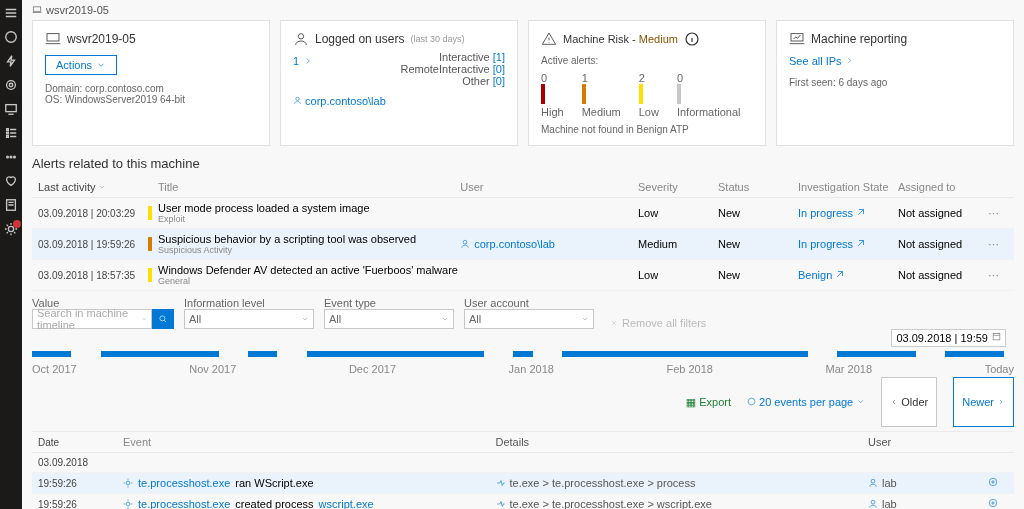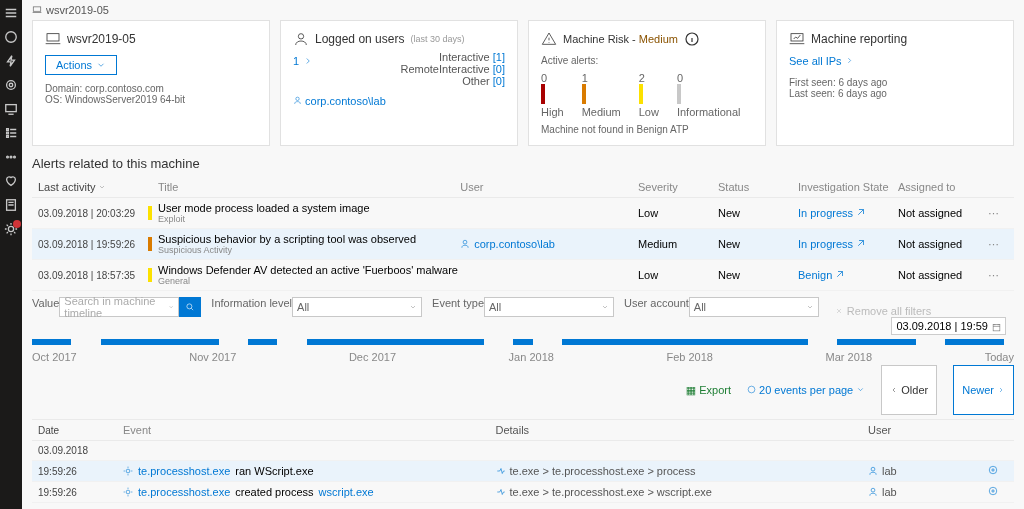--- a/index.html
+++ b/index.html
@@ -40,32 +40,32 @@
 .arow.sel{background:#eaf3fb}
 .c-time{width:110px;font-size:10px;color:#444}
 .c-sev{width:4px;margin-right:6px}
 .c-title{flex:1.7}
 .c-user{flex:1;color:#0078d4;display:flex;align-items:center;gap:4px}
 .c-user svg{width:10px;height:10px;stroke:#0078d4;fill:none}
 .c-s{width:80px}.c-st{width:80px}.c-inv{width:100px}.c-as{width:90px}.c-m{width:20px;color:#888}
 .sub{font-size:9px;color:#888}
 .tl{margin:6px 10px 0}
 .tl-filters{display:flex;gap:10px;align-items:flex-end}
-.tf{display:flex;flex-direction:row;font-size:10px;color:#666}
+.tf{display:flex;flex-direction:column;font-size:10px;color:#666}
 .tf .inp{border:1px solid #c8c8c8;background:#fff;height:20px;width:130px;padding:0 4px;display:flex;align-items:center;justify-content:space-between}
 .tf.search .inp{width:120px}
 .sbtn{width:22px;height:20px;background:#0078d4;color:#fff;display:flex;align-items:center;justify-content:center}
 .sbtn svg{width:10px;height:10px;stroke:#fff;fill:none}
 .rmf{color:#bbb;font-size:10px;display:flex;align-items:center;gap:4px;margin-left:6px}
 .rmf svg{width:8px;height:8px;stroke:#bbb}
 .tl-bar-row{display:flex;align-items:center;margin-top:14px;gap:6px}
 .tl-track{flex:1;position:relative;height:30px}
 .seg{position:absolute;top:8px;height:6px;background:#0078d4}
 .ticks{display:flex;justify-content:space-between;font-size:9px;color:#888;margin-top:2px}
-.popup{position:absolute;right:8px;top:-14px;background:#fff;border:1px solid #ccc;padding:2px 4px;font-size:9px;display:flex;align-items:flex-end;gap:4px}
+.popup{position:absolute;right:8px;top:-14px;background:#fff;border:1px solid #ccc;padding:2px 4px;font-size:9px;display:flex;align-items:flex-start;gap:4px}
 .popup svg{width:9px;height:9px;stroke:#666;fill:none}
 .tl-tools{display:flex;justify-content:flex-end;gap:16px;align-items:center;margin-top:4px;font-size:10px;color:#333}
 .pgbtn{border:1px solid #c8c8c8;padding:18px 8px;background:#fff;display:flex;align-items:center;gap:3px;cursor:pointer}
 .pgbtn.n{color:#0078d4;border-color:#0078d4}
 .pgbtn svg{width:8px;height:8px;stroke:currentColor;fill:none}
 .evt-head,.evt{display:flex;padding:4px 6px;align-items:center}
 .evt-head{color:#888;font-size:10px;border-bottom:1px solid #eaeaea;border-top:1px solid #eaeaea;margin-top:4px}
 .evt{border-bottom:1px solid #f1f1f1}
 .evt.sel{background:#eaf3fb}
 .e-date{width:85px;font-size:10px;color:#444}
@@ -248,21 +248,20 @@
           </svg>
         <span class="title">Machine reporting</span>
       </div>
       <div class="link">
         <span>See all IPs</span>
         <svg viewBox="0 0 16 16">
             <path d="M6 4l4 4-4 4"></path>
           </svg>
       </div>
       <div class="small" style="margin-top:10px">First seen: 6 days ago</div>
-      <div class="small">Last seen: 6 days ago</div>
     </div>
   </div>
 
   <div class="section-title">Alerts related to this machine</div>
   <div class="alerts">
     <div class="alerts-head">
       <div class="c-time"><span>Last activity</span> <svg class="chev" viewBox="0 0 16 16">
             <path d="M4 6l4 4 4-4"></path>
           </svg></div>
       <div class="c-sev"></div>

